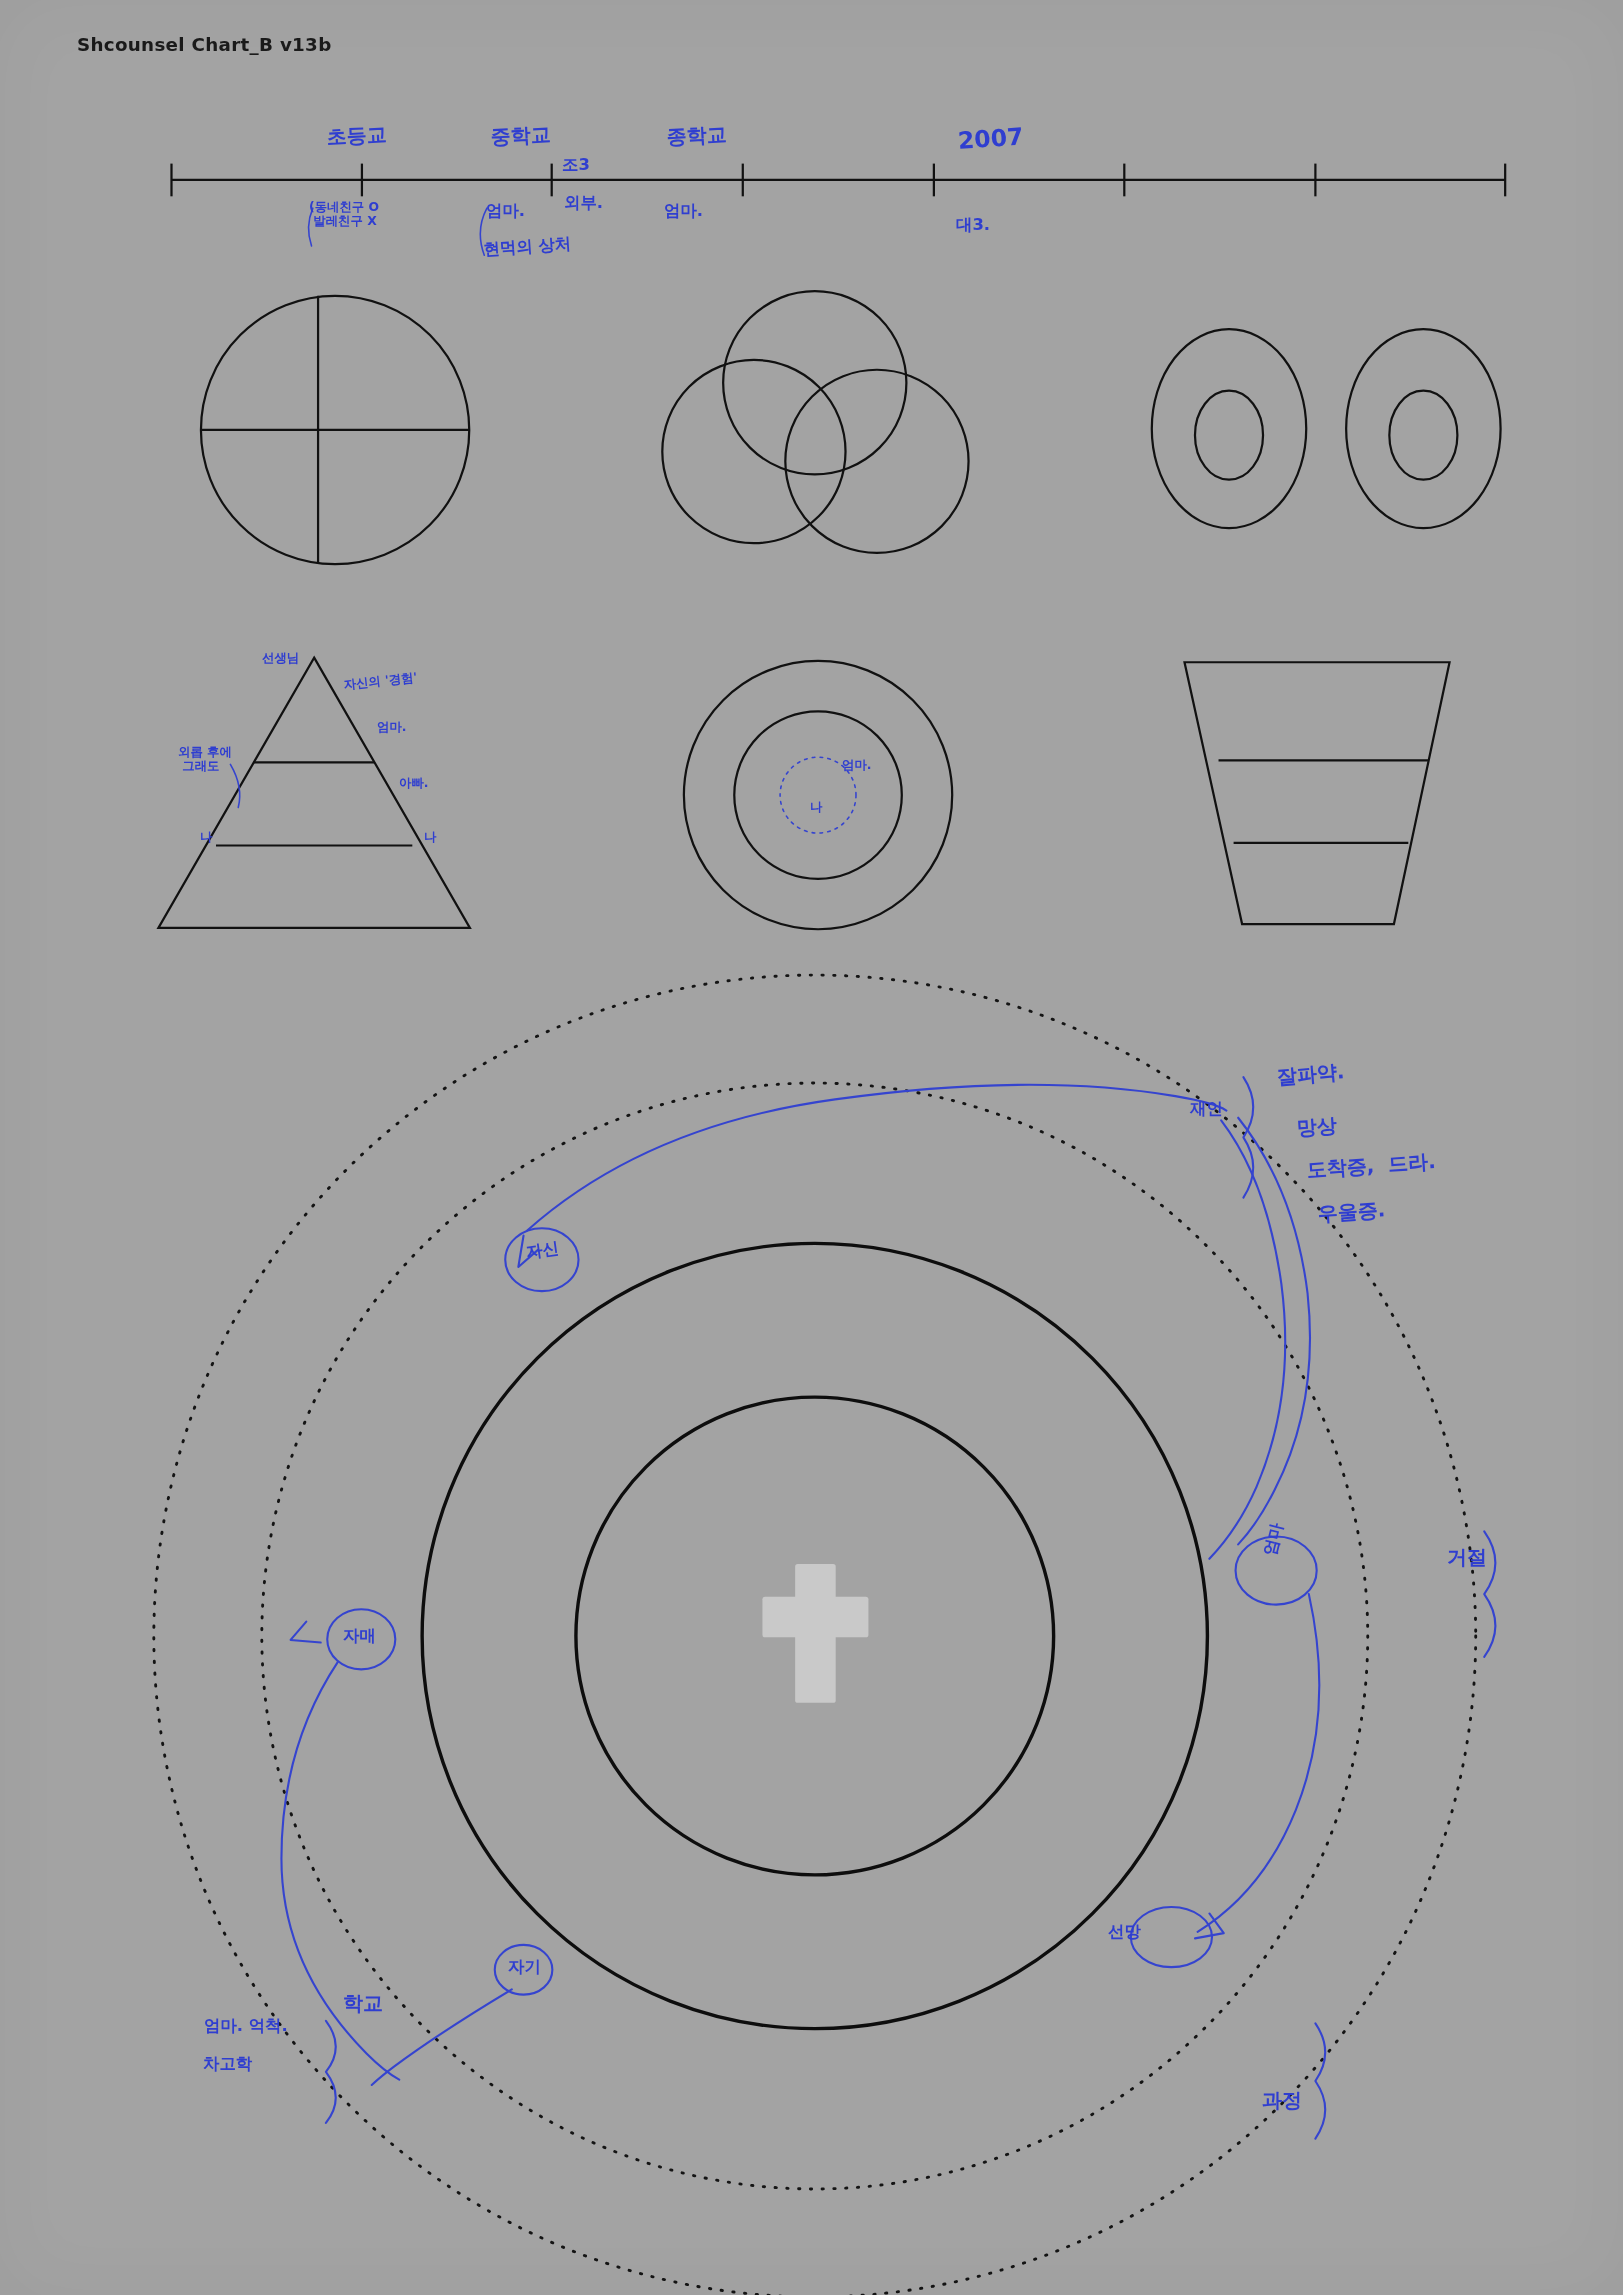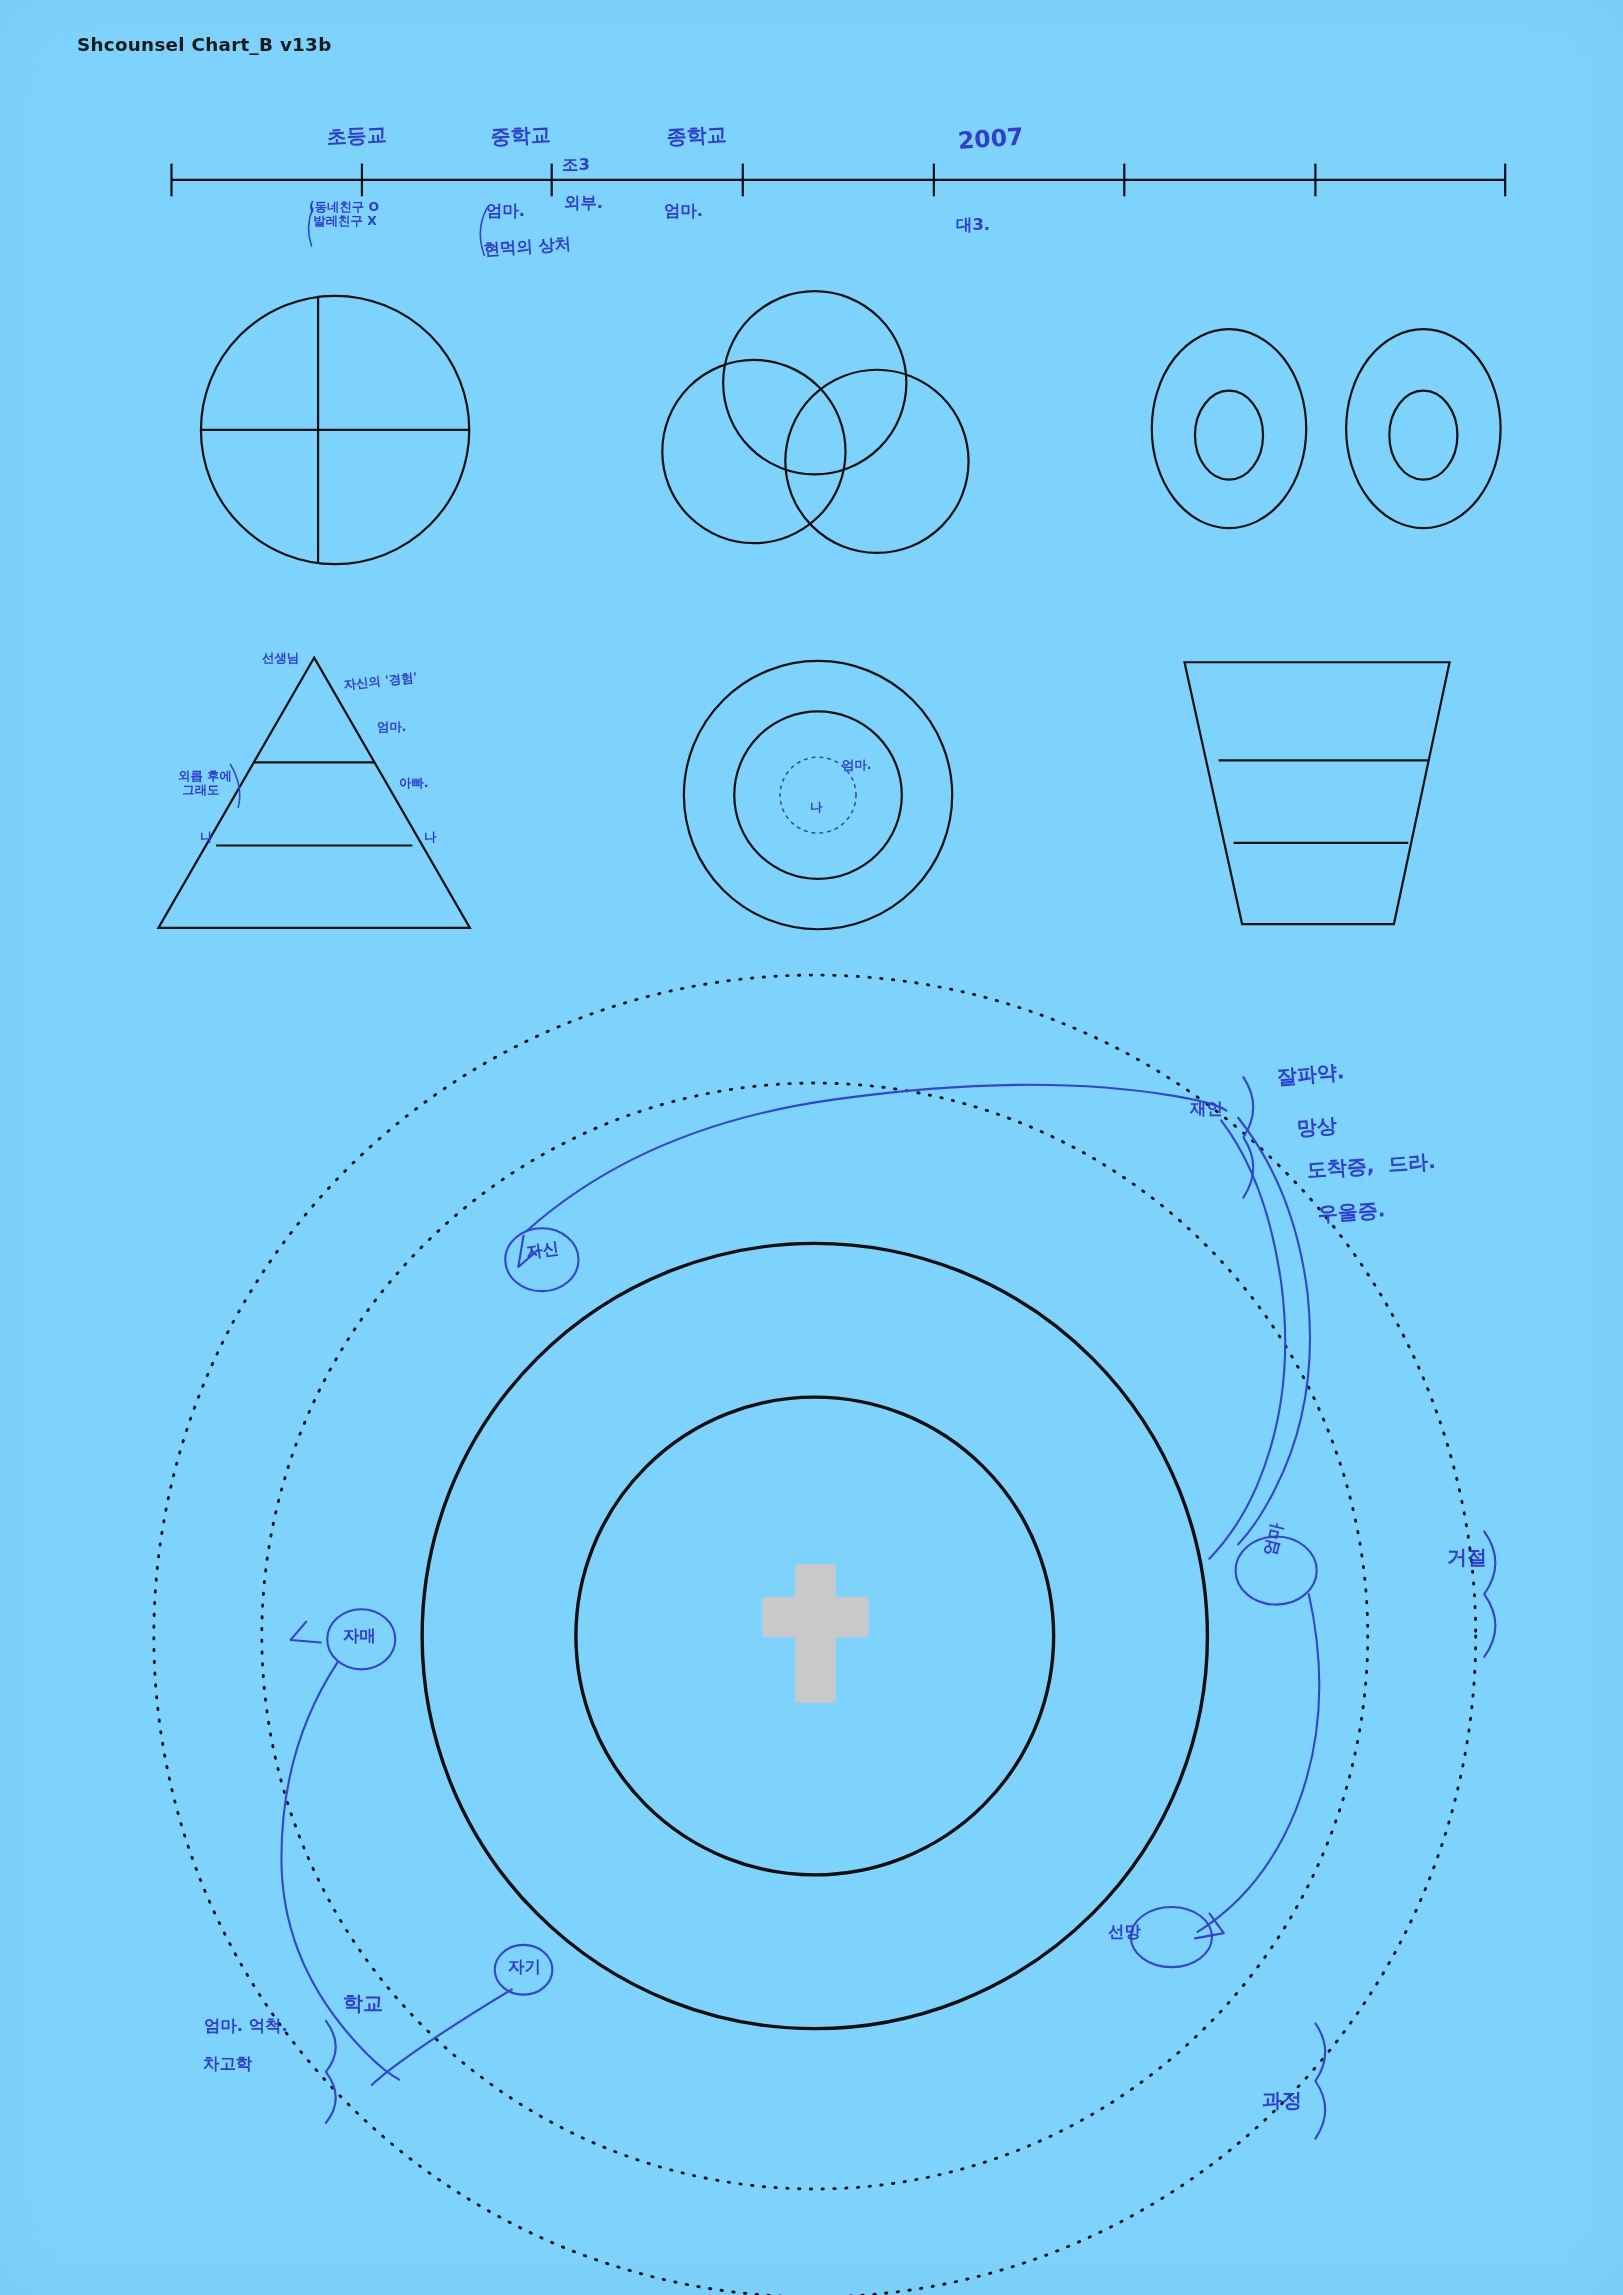--- a/index.html
+++ b/index.html
@@ -7,21 +7,21 @@
     padding: 0;
     background: #ffffff;
   }
   body {
     font-family: "Liberation Sans", sans-serif;
   }
   #page {
     position: relative;
     width: 1623px;
     height: 2295px;
-    background: #7dd3fc;
+    background: #a3a3a3;
     overflow: hidden;
   }
   #page::after {
     
     content: "";
     position: absolute;
     inset: 0;
     pointer-events: none;
     box-shadow: inset 0 0 79px rgba(0,0,0,0.035);
   }
@@ -208,21 +208,21 @@
   <div class="hand md" style="left:564px; top:194px;">외부.</div>
   <div class="hand md" style="left:483px; top:241px; transform: rotate(-4deg);">현먹의 상처</div>
   <div class="hand md" style="left:664px; top:202px;">엄마.</div>
   <div class="hand md" style="left:956px; top:216px;">대3.</div>
   <div class="hand md" style="left:562px; top:156px;">조3</div>
 
   <div class="hand sm" style="left:262px; top:651px;">선생님</div>
   <div class="hand sm" style="left:343px; top:678px; transform: rotate(-6deg);">자신의 '경험'</div>
   <div class="hand sm" style="left:377px; top:720px;">엄마.</div>
   <div class="hand sm" style="left:399px; top:776px;">아빠.</div>
-  <div class="hand sm" style="left:178px; top:745px;margin-top:24px;">외롭 후에
+  <div class="hand sm" style="left:178px; top:745px;">외롭 후에
  그래도</div>
   <div class="hand sm" style="left:200px; top:830px;">나</div>
   <div class="hand sm" style="left:424px; top:830px;">나</div>
 
   <div class="hand sm" style="left:842px; top:758px;">엄마.</div>
   <div class="hand sm" style="left:810px; top:800px;">나</div>
 
   <div class="hand md" style="left:525px; top:1244px; transform: rotate(-8deg);">자신</div>
   <div class="hand md" style="left:343px; top:1627px;">자매</div>
   <div class="hand md" style="left:508px; top:1958px;">자기</div>

